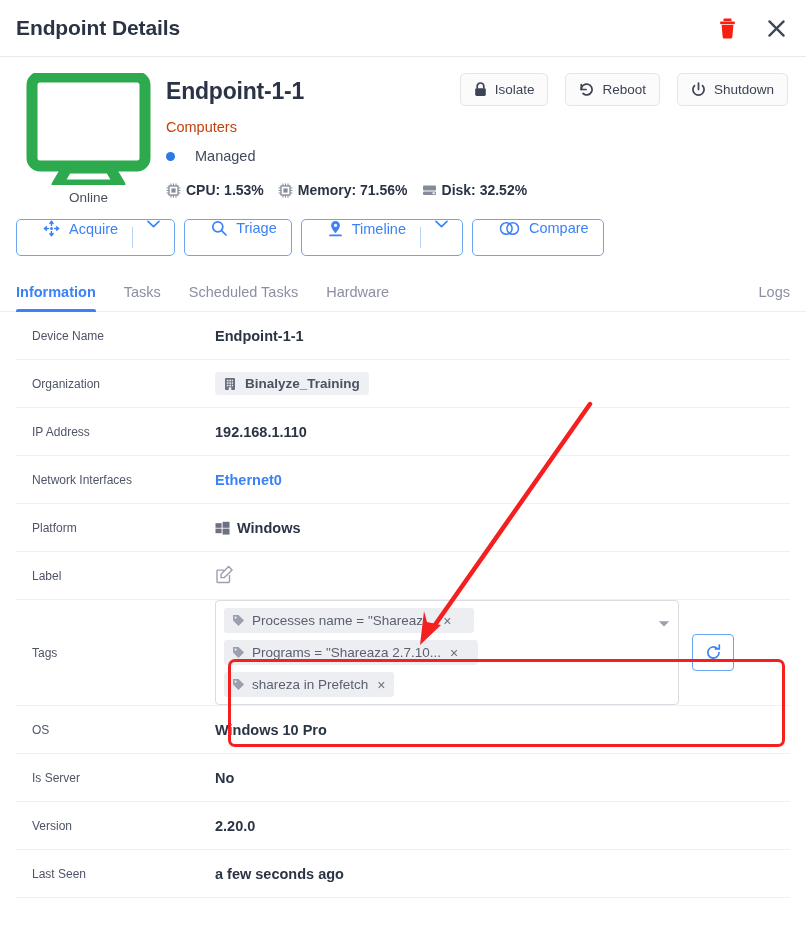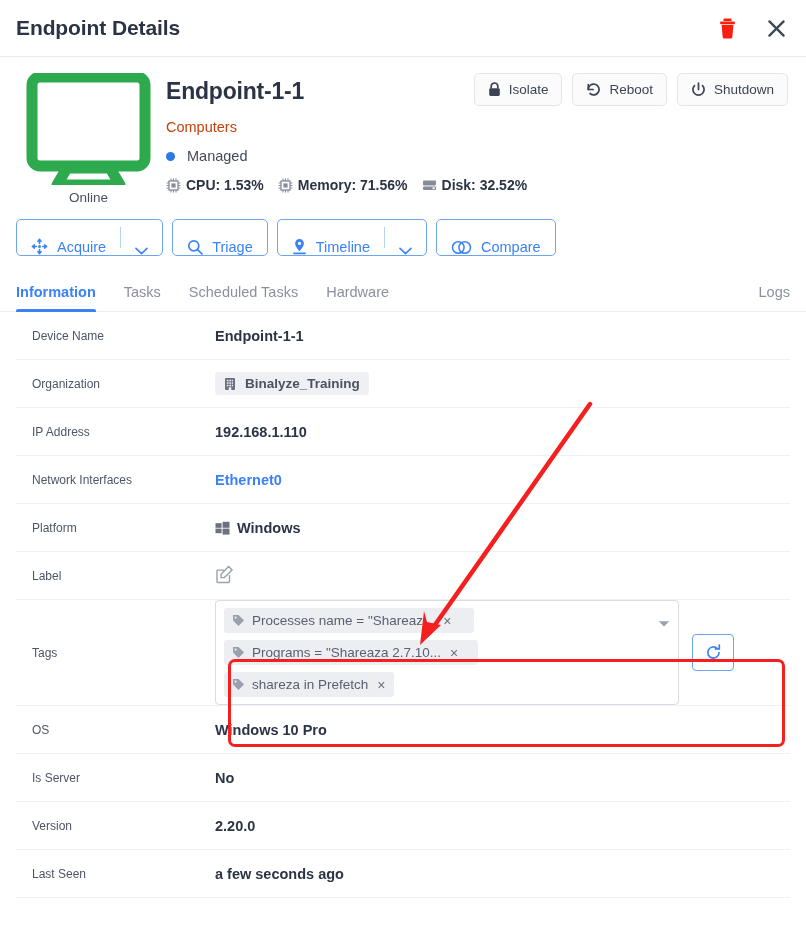--- a/index.html
+++ b/index.html
@@ -30,45 +30,46 @@
 
   
   .summary { display: flex; padding: 16px 18px 0 16px; }
   .device-visual { width: 145px; flex: 0 0 145px; display: flex; flex-direction: column; align-items: center; }
   .monitor-icon svg { display: block; }
   .device-state { font-size: 13.5px; color: #4a5060; margin-top: 5px; }
 
   .summary-main { flex: 1; padding-left: 5px; position: relative; }
   .device-name { font-size: 23px; font-weight: bold; color: #2b3445; letter-spacing: -0.2px; margin-top: 5px; }
   .device-group { font-size: 14.5px; color: #c2410c; margin-top: 14px; }
-  .managed-row { display: flex; align-items: center; gap: 12px; margin-top: 13px; }
+  .managed-row { display: flex; align-items: center; gap: 20px; margin-top: 13px; }
   .dot { width: 9px; height: 9px; border-radius: 50%; background: #2c7be5; display: inline-block; }
   .managed-text { font-size: 14.5px; color: #434a5c; }
-  .metrics { display: flex; align-items: center; gap: 14px; margin-top: 13px; }
+  .metrics { display: flex; align-items: center; gap: 14px; margin-top: 18px; }
   .metric { display: flex; align-items: center; gap: 5px; font-size: 14px; font-weight: bold; color: #2b3445; }
   .metric svg { display: block; }
 
-  .power-actions { position: absolute; top: 0; right: 0; display: flex; gap: 10px; }
+  .power-actions { position: absolute; top: 0; right: 0; display: flex; gap: 17px; }
   .pw-btn {
     display: flex; align-items: center; gap: 8px;
     height: 33px; padding: 0 13px;
     border: 1px solid #e2e5ea; border-radius: 5px;
     background: #fbfbfc; color: #3b4354; font-size: 13.5px;
     cursor: pointer; white-space: nowrap;
     font-family: "Liberation Sans", sans-serif;
   }
   .pw-btn svg { display: block; }
 
   
   .action-bar { display: flex; gap: 9px; padding: 14px 16px 0 16px; }
   .act {
-    display: flex; align-items: flex-end;
+    display: flex; align-items: flex-start;
     height: 37px; border: 1px solid #6ba4f0; border-radius: 5px;
     background: #fff; color: #3b82f6; cursor: pointer;
     font-family: "Liberation Sans", sans-serif;
+    padding-left: 12px;
   }
   .act-main { display: flex; align-items: center; gap: 9px; padding: 0 14px; font-size: 14.5px; white-space: nowrap; }
   .act-split { width: 1px; align-self: stretch; margin: 7px 0; background: #b9d3f7; }
   .act-caret { padding: 0 14px; display: flex; align-items: center; }
   .act svg { display: block; }
 
   
   .tabs {
     display: flex; align-items: flex-end;
     padding: 0 16px; margin-top: 16px;

